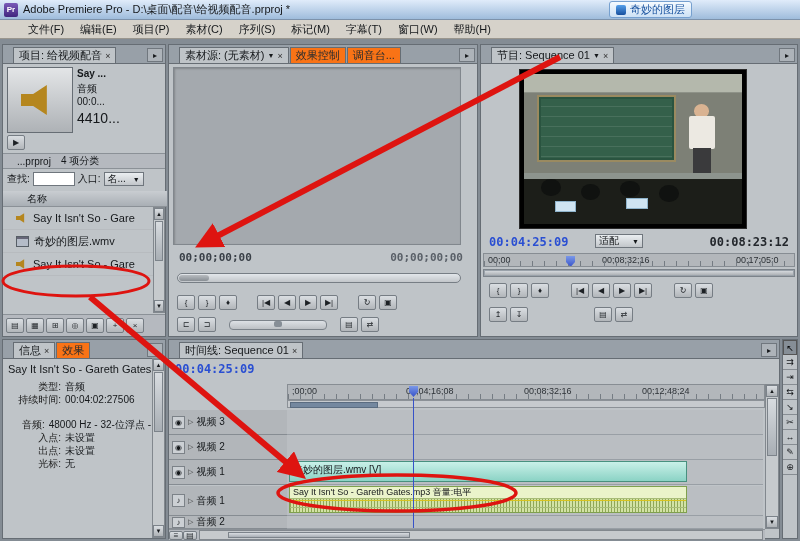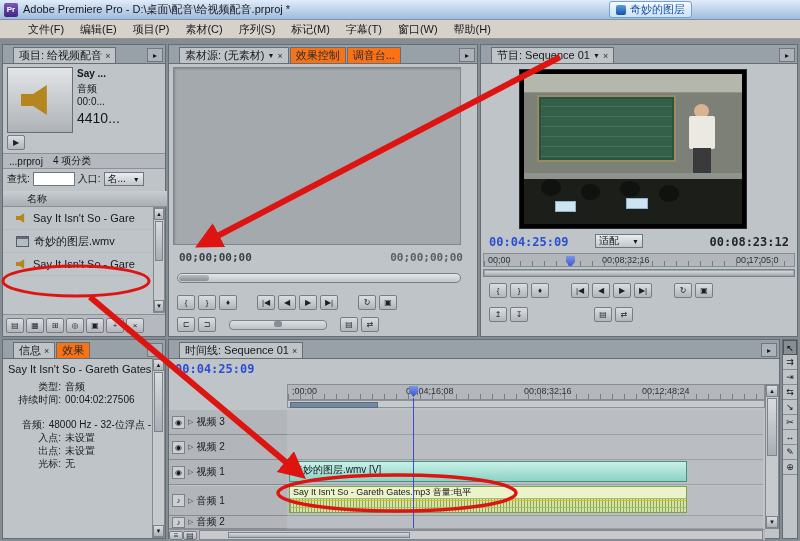--- a/index.html
+++ b/index.html
@@ -124,21 +124,21 @@
   </div>
   <div style="position:absolute;left:4px;top:22px;width:64px;height:64px;background:linear-gradient(#e3e5e7,#aeb2b6);border:1px solid #666d74">
     <span class="spk" style="position:absolute;left:13px;top:15px;width:38px;height:34px"></span>
   </div>
   <div style="position:absolute;left:74px;top:23px;font-size:10px;font-weight:bold">Say ...</div>
   <div style="position:absolute;left:74px;top:37px;font-size:10px">音频</div>
   <div style="position:absolute;left:74px;top:51px;font-size:10px">00:0...</div>
   <div style="position:absolute;left:74px;top:65px;font-size:14px">4410...</div>
   <span class="ibtn" style="position:absolute;left:4px;top:90px;width:14px">▶</span>
 
-  <div style="position:absolute;left:0;top:108px;width:162px;height:16px;box-sizing:border-box;background:#b5b9bf;border-top:1px solid #8b9197;border-bottom:1px solid #8b9197;display:flex;align-items:center;gap:10px;padding-left:6px;font-size:10px">
+  <div style="position:absolute;left:0;top:108px;width:162px;height:16px;box-sizing:border-box;background:#b5b9bf;border-top:1px solid #8b9197;border-bottom:1px solid #8b9197;display:flex;align-items:center;gap:10px;padding-left:14px;font-size:10px">
     <span>...prproj</span>
     <span>4 项分类</span>
   </div>
 
   <div style="position:absolute;left:4px;top:127px;display:flex;align-items:center">
     <span style="font-size:10px">查找:</span>
     <span class="inputbox" style="width:42px;margin:0 3px"></span>
     <span style="font-size:10px">入口:</span>
     <span class="selbox" style="width:40px;margin-left:3px">
       <span>名...</span>

